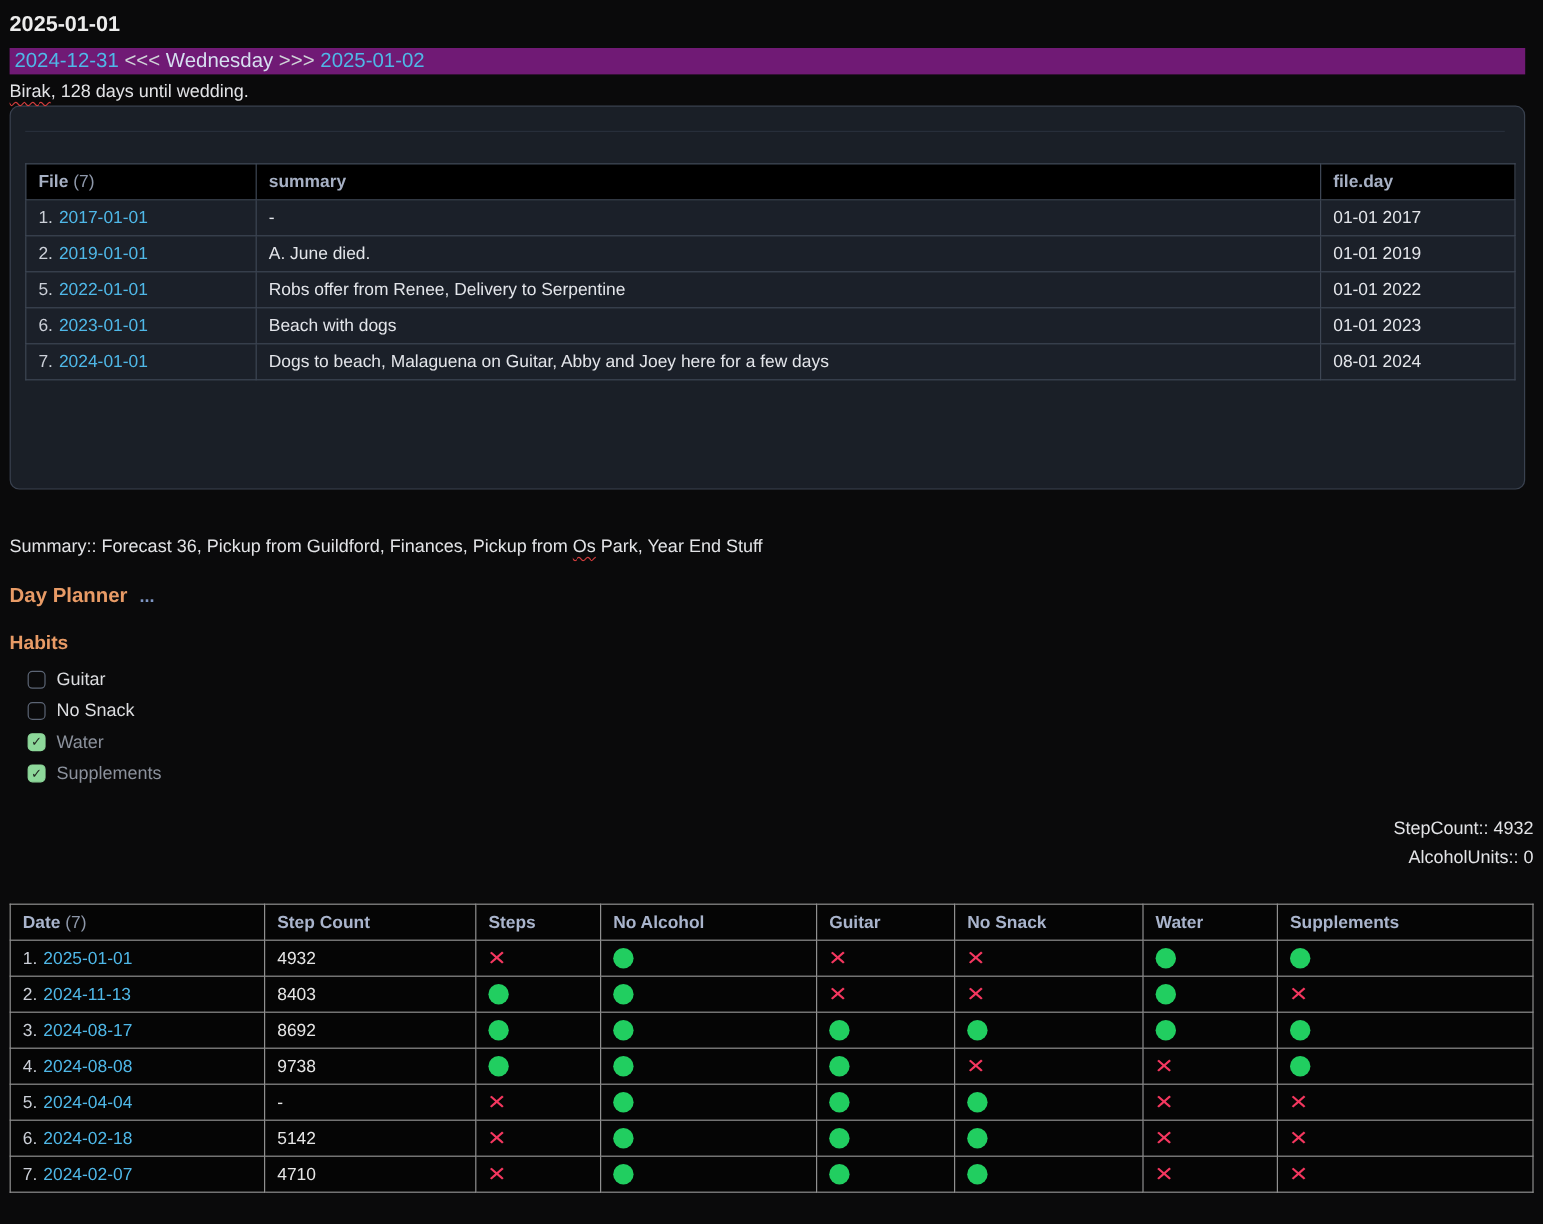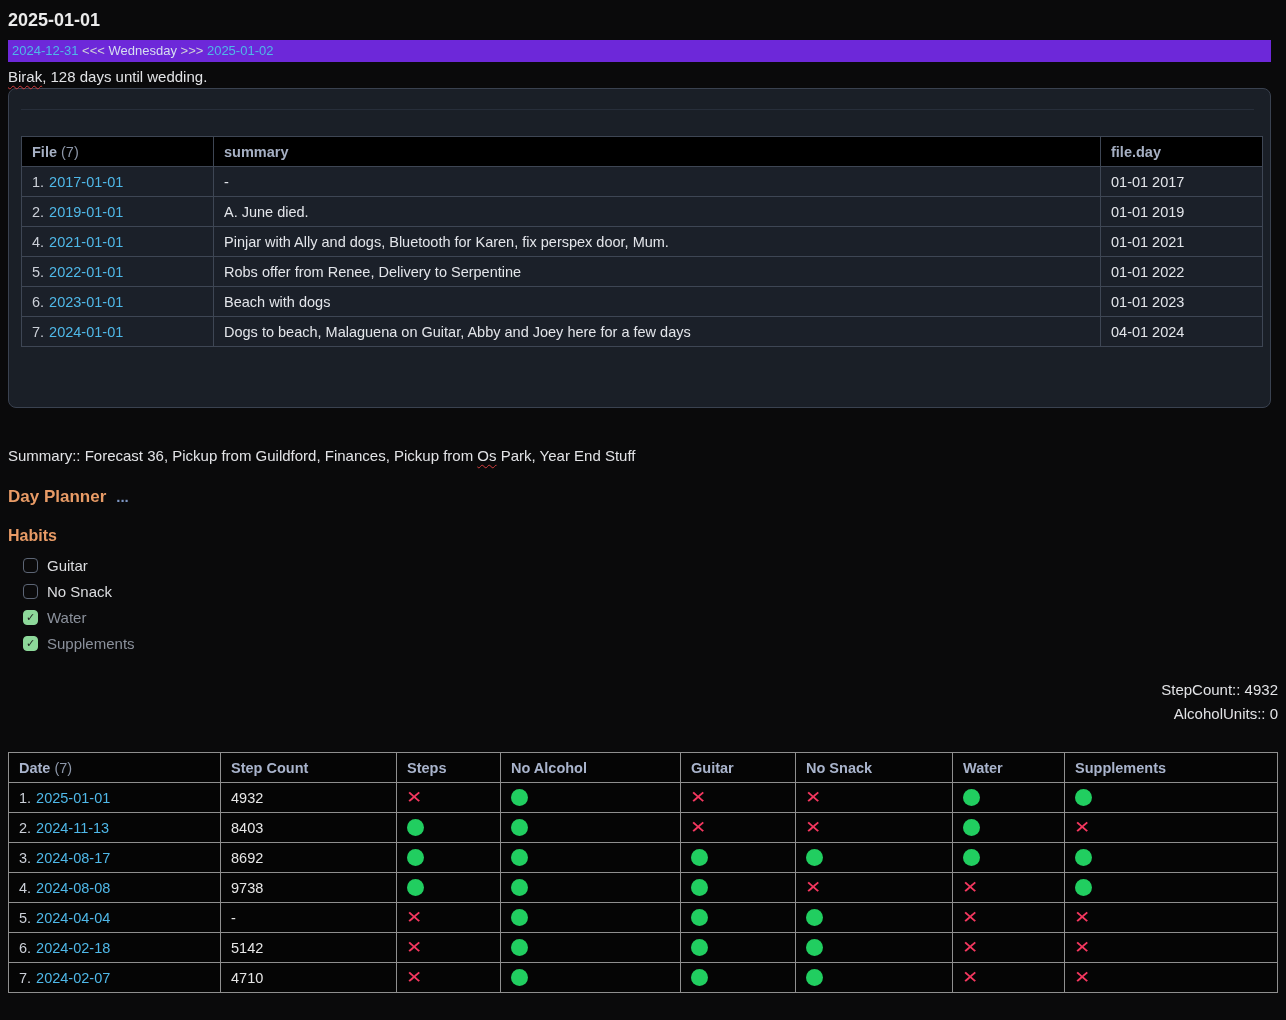--- a/index.html
+++ b/index.html
@@ -11,22 +11,22 @@
     font-size: 15px;
     padding: 8px 8px 0 8px;
   }
   a { text-decoration: none; cursor: pointer; }
   .link { color: #4fb8e8; }
 
   h1.page-title { font-size: 18px; font-weight: 700; color: #ececec; line-height: 24px; }
 
   .navbar {
     margin-top: 8px; width: 1263px; height: 22px;
-    background: #6d28d9; color: #d0d3d8;
-    font-size: 13px; line-height: 22px; padding-left: 4px;
+    background: #701a75; color: #d0d3d8;
+    font-size: 17px; line-height: 22px; padding-left: 4px;
     white-space: pre;
   }
   .navbar .weekday { color: #d6dff0; }
 
   .intro { margin-top: 5px; line-height: 20px; color: #e2e3e6; }
   .misspell {
     text-decoration: underline wavy #d13c3c 1px;
     text-underline-offset: 3px;
   }
 
@@ -120,38 +120,33 @@
         <td><span class="idx">1.</span><a class="link">2017-01-01</a></td>
         <td>-</td>
         <td>01-01 2017</td>
       </tr>
       <tr>
         <td><span class="idx">2.</span><a class="link">2019-01-01</a></td>
         <td>A. June died.</td>
         <td>01-01 2019</td>
       </tr>
       <tr>
-        <td><span class="idx">4.</span><a class="link">2021-01-01</a></td>
-        <td>Pinjar with Ally and dogs, Bluetooth for Karen, fix perspex door, Mum.</td>
-        <td>01-01 2021</td>
-      </tr>
-      <tr>
         <td><span class="idx">5.</span><a class="link">2022-01-01</a></td>
         <td>Robs offer from Renee, Delivery to Serpentine</td>
         <td>01-01 2022</td>
       </tr>
       <tr>
         <td><span class="idx">6.</span><a class="link">2023-01-01</a></td>
         <td>Beach with dogs</td>
         <td>01-01 2023</td>
       </tr>
       <tr>
         <td><span class="idx">7.</span><a class="link">2024-01-01</a></td>
         <td>Dogs to beach, Malaguena on Guitar, Abby and Joey here for a few days</td>
-        <td>04-01 2024</td>
+        <td>08-01 2024</td>
       </tr>
     </tbody>
   </table>
 </div>
 
 <p class="summary-line"><span>Summary:: Forecast 36, Pickup from Guildford, Finances, Pickup from </span><span class="misspell">Os</span><span> Park, Year End Stuff</span></p>
 
 <div class="day-planner"><span class="h-orange">Day Planner</span><span class="collapsed-dots">...</span></div>
 
 <div class="habits-h h-orange">Habits</div>

